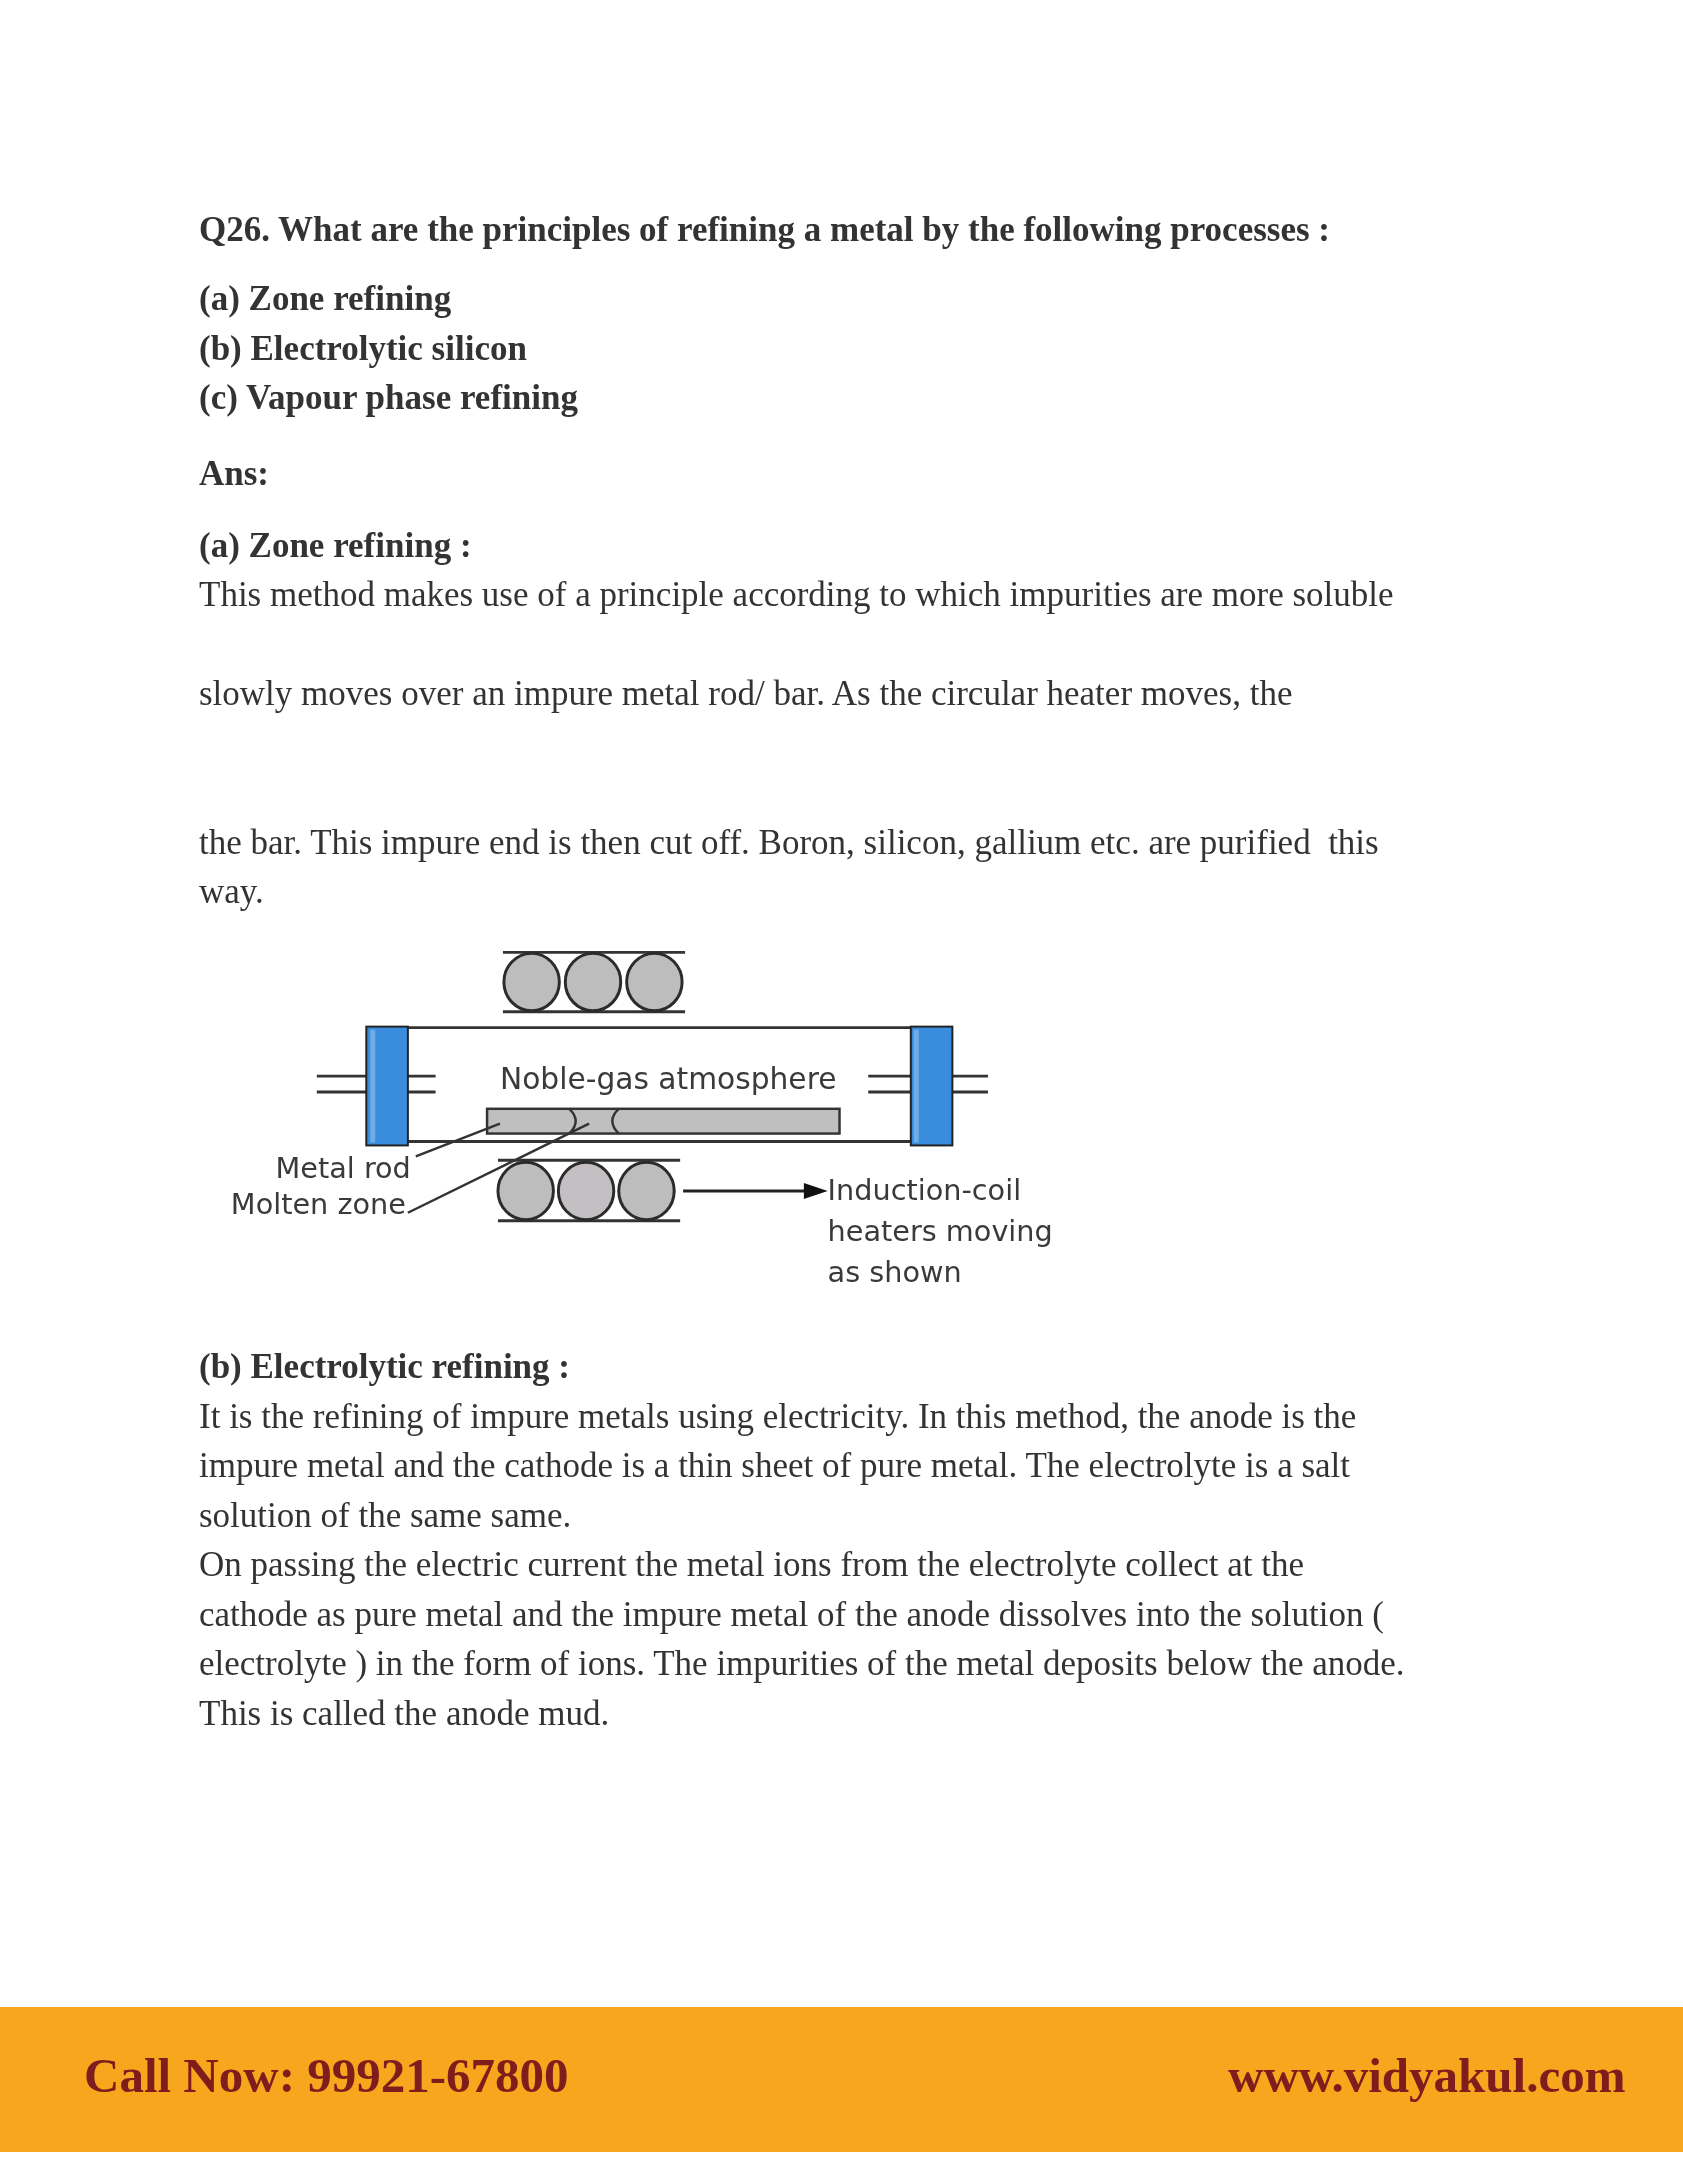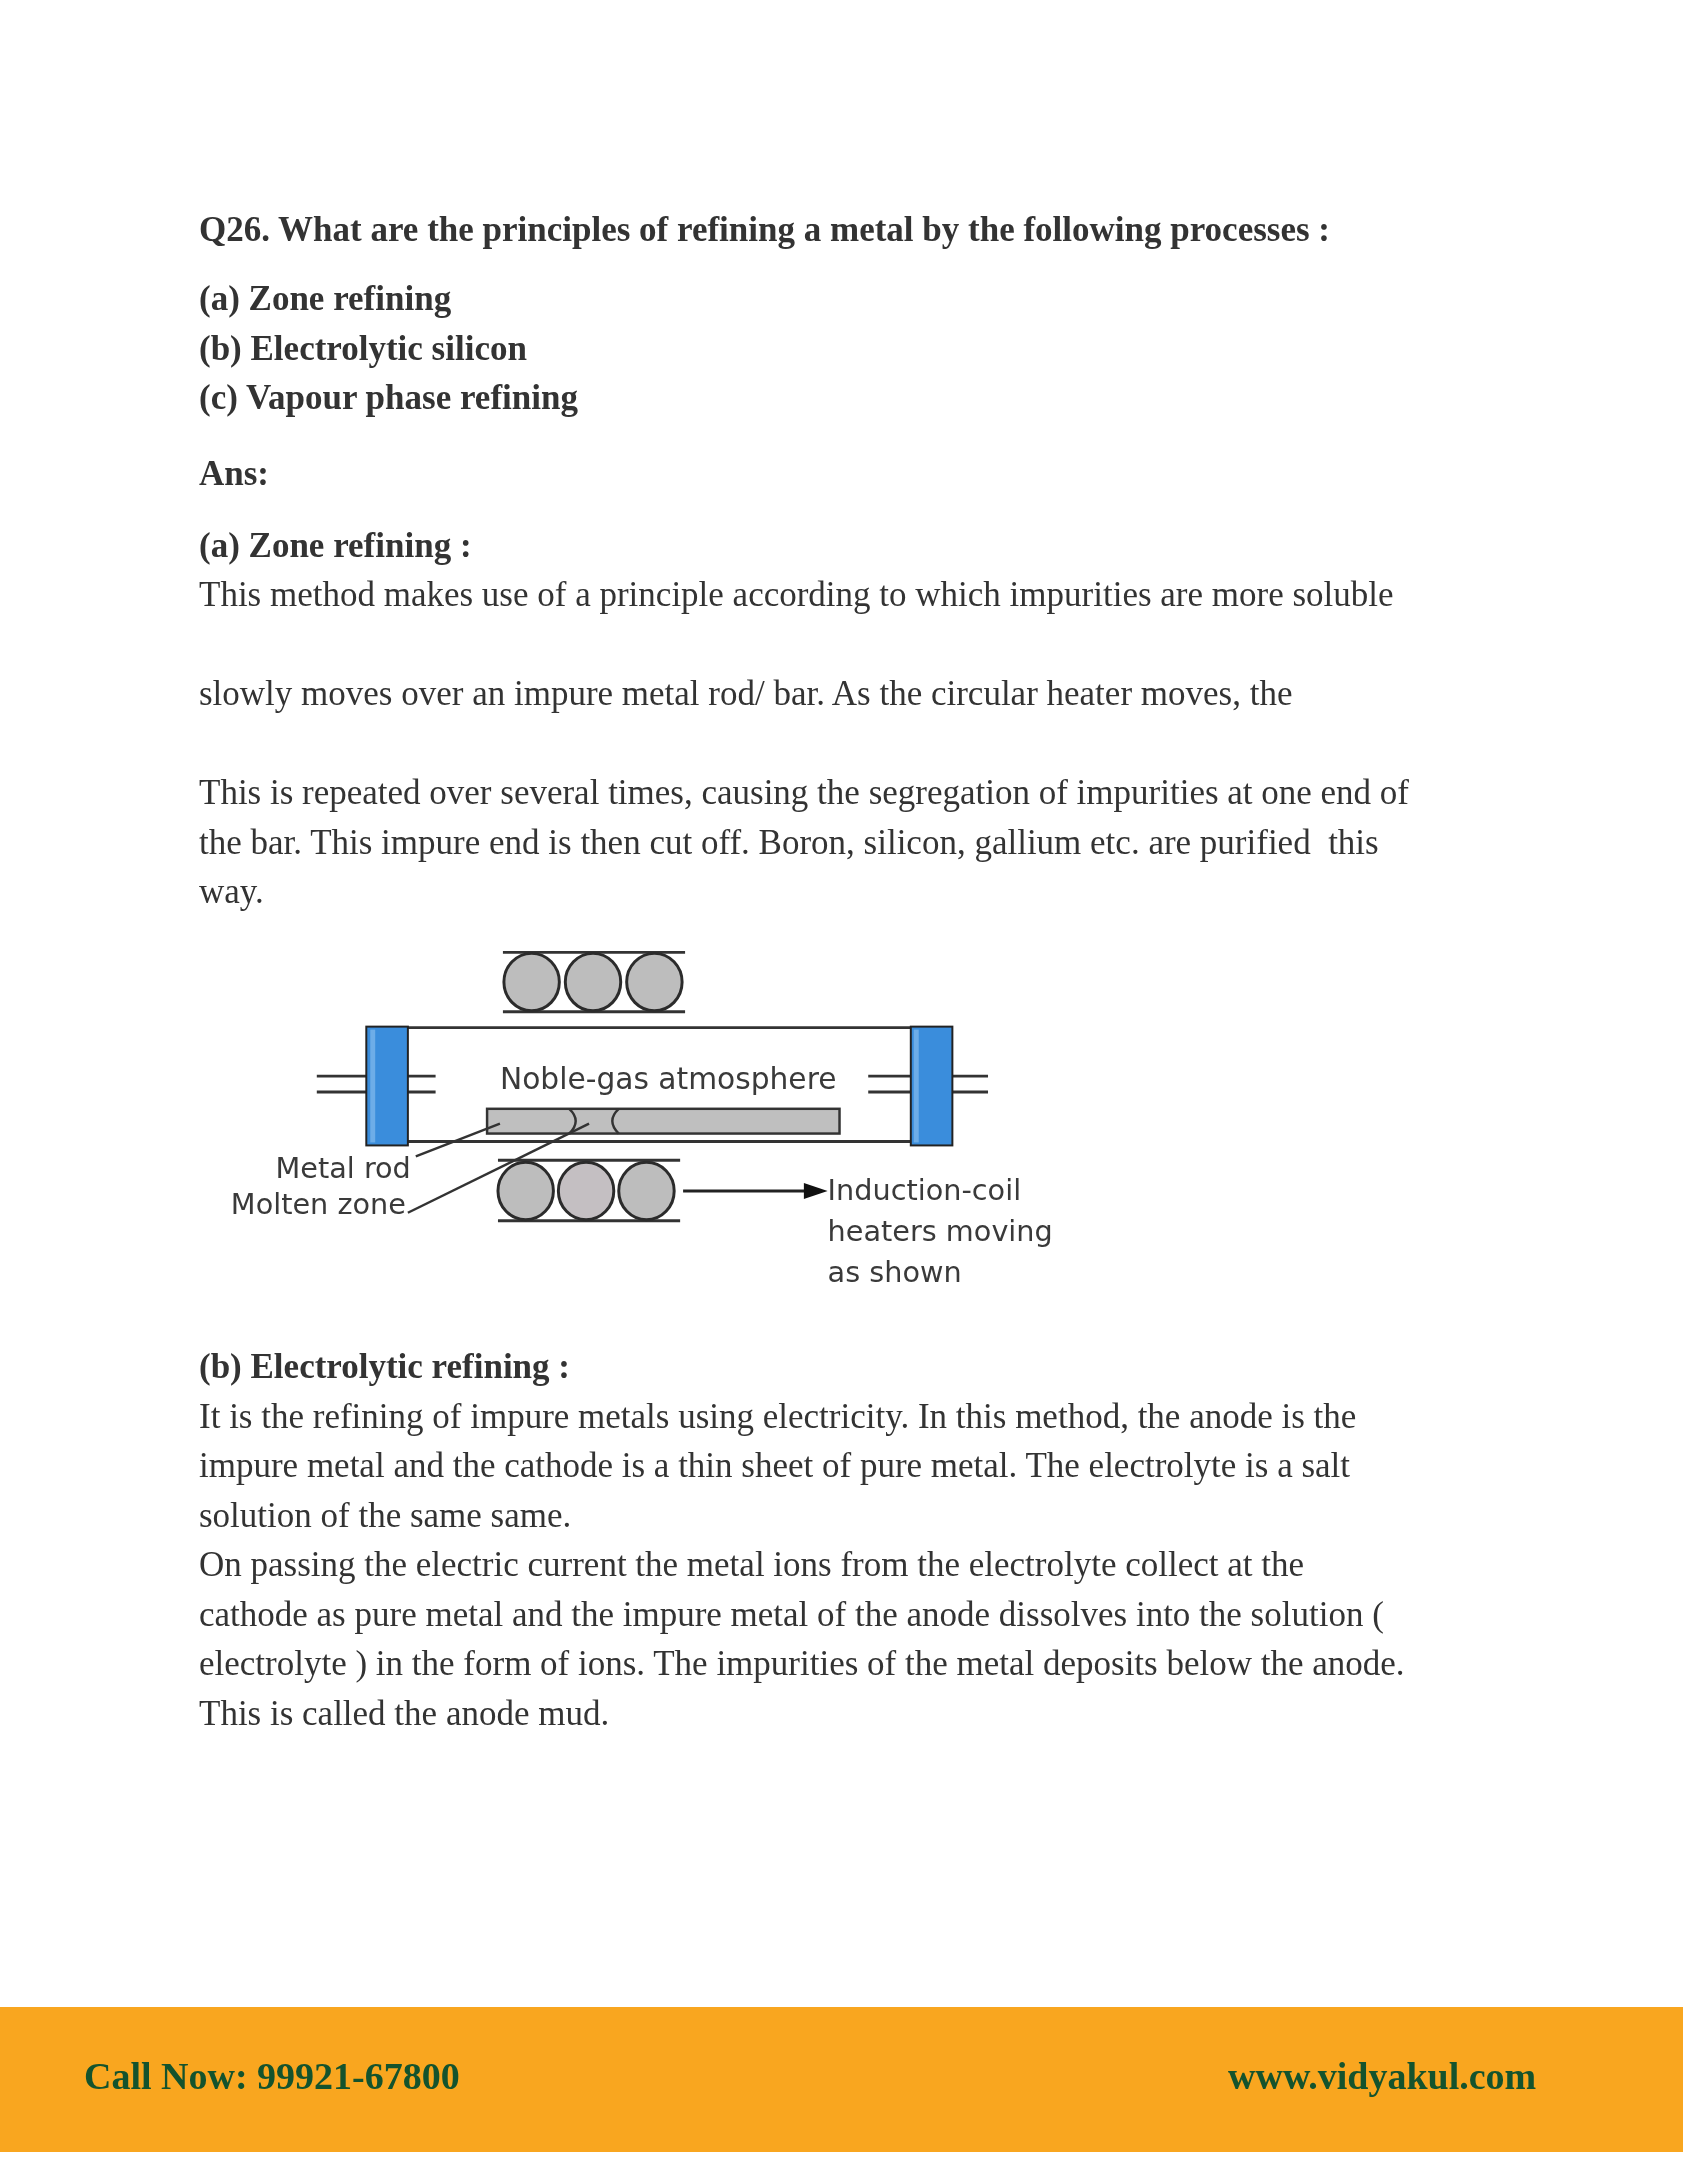--- a/index.html
+++ b/index.html
@@ -13,39 +13,38 @@
   .b { font-weight: bold; }
   .diagram { position: absolute; left: 0; top: 0; width: 1683px; height: 2178px; pointer-events: none; }
   .diagram text { font-family: "DejaVu Sans", "Liberation Sans", sans-serif; fill: #3a3a3a; }
   .footer {
     position: absolute; left: 0; top: 2007px; width: 1683px; height: 145px;
     background: #F9A61F;
   }
   .footer .ft {
     position: absolute; top: 47px; white-space: pre;
     font-family: "Liberation Serif", "DejaVu Serif", serif;
-    font-weight: bold; font-size: 38px; line-height: 44px; color: #14532d;
+    font-weight: bold; font-size: 49px; line-height: 44px; color: #7f1d1d;
   }
 </style>
 </head>
 <body>
 
 <div class="page">
 
   <div class="ln b" style="top:210px">Q26. What are the principles of refining a metal by the following processes :</div>
   <div class="ln b" style="top:279px">(a) Zone refining</div>
   <div class="ln b" style="top:329px">(b) Electrolytic silicon</div>
   <div class="ln b" style="top:378px">(c) Vapour phase refining</div>
 
   <div class="ln b" style="top:454px">Ans:</div>
 
   <div class="ln b" style="top:526px">(a) Zone refining :</div>
   <div class="ln" style="top:575px">This method makes use of a principle according to which impurities are more soluble</div>
   <div class="ln" style="top:674px">slowly moves over an impure metal rod/ bar. As the circular heater moves, the</div>
-  <div class="ln" style="top:773px">This is repeated over several times, causing the segregation of impurities at one end of</div>
   <div class="ln" style="top:823px">the bar. This impure end is then cut off. Boron, silicon, gallium etc. are purified  this</div>
   <div class="ln" style="top:872px">way.</div>
 
   <svg class="diagram" viewBox="0 0 1700 2200">
     <g>
       <line x1="508" y1="962" x2="692" y2="962" stroke="#333" stroke-width="3"></line>
       <line x1="508" y1="1022" x2="692" y2="1022" stroke="#333" stroke-width="3"></line>
       <ellipse cx="537" cy="992" rx="28" ry="29" fill="#BDBDBD" stroke="#2b2b2b" stroke-width="3"></ellipse>
       <ellipse cx="599" cy="992" rx="28" ry="29" fill="#BDBDBD" stroke="#2b2b2b" stroke-width="3"></ellipse>
       <ellipse cx="661" cy="992" rx="28" ry="29" fill="#BDBDBD" stroke="#2b2b2b" stroke-width="3"></ellipse>

